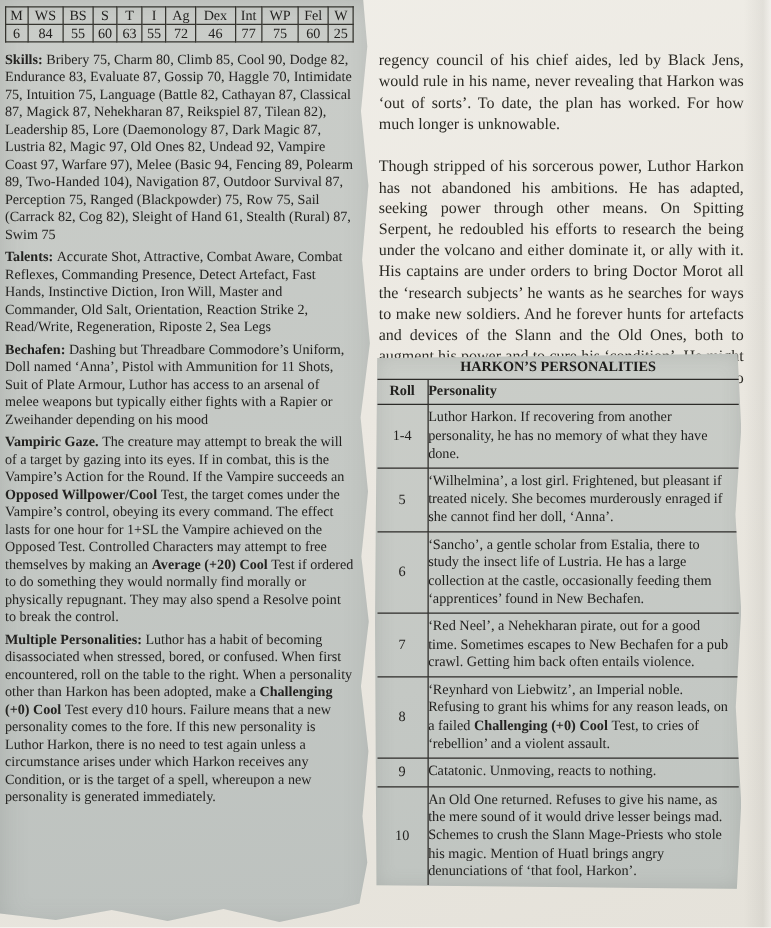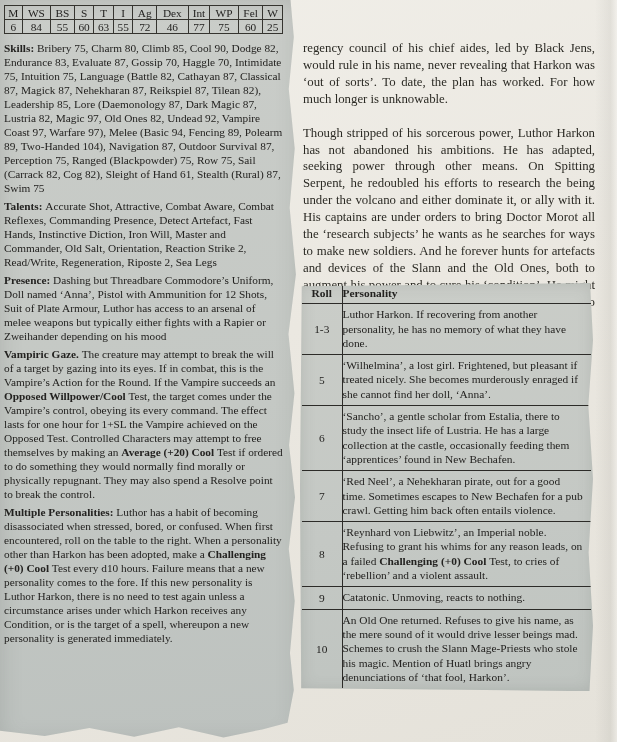--- a/index.html
+++ b/index.html
@@ -96,40 +96,41 @@
             <td>77</td>
             <td>75</td>
             <td>60</td>
             <td>25</td>
           </tr>
       </tbody>
     </table>
     <div>
         <p class="sb-section"><b>Skills: </b><span>Bribery 75, Charm 80, Climb 85, Cool 90, Dodge 82, Endurance 83, Evaluate 87, Gossip 70, Haggle 70, Intimidate 75, Intuition 75, Language (Battle 82, Cathayan 87, Classical 87, Magick 87, Nehekharan 87, Reikspiel 87, Tilean 82), Leadership 85, Lore (Daemonology 87, Dark Magic 87, Lustria 82, Magic 97, Old Ones 82, Undead 92, Vampire Coast 97, Warfare 97), Melee (Basic 94, Fencing 89, Polearm 89, Two-Handed 104), Navigation 87, Outdoor Survival 87, Perception 75, Ranged (Blackpowder) 75, Row 75, Sail (Carrack 82, Cog 82), Sleight of Hand 61, Stealth (Rural) 87, Swim 75</span></p>
         <p class="sb-section"><b>Talents: </b><span>Accurate Shot, Attractive, Combat Aware, Combat Reflexes, Commanding Presence, Detect Artefact, Fast Hands, Instinctive Diction, Iron Will, Master and Commander, Old Salt, Orientation, Reaction Strike 2, Read/Write, Regeneration, Riposte 2, Sea Legs</span></p>
-        <p class="sb-section"><b>Presence: </b><span>Dashing but Threadbare Commodore’s Uniform, Doll named ‘Anna’, Pistol with Ammunition for 12 Shots, Suit of Plate Armour, Luthor has access to an arsenal of melee weapons but typically either fights with a Rapier or Zweihander depending on his mood</span></p>
+        <p class="sb-section"><b>Bechafen: </b><span>Dashing but Threadbare Commodore’s Uniform, Doll named ‘Anna’, Pistol with Ammunition for 11 Shots, Suit of Plate Armour, Luthor has access to an arsenal of melee weapons but typically either fights with a Rapier or Zweihander depending on his mood</span></p>
         <p class="sb-section"><b>Vampiric Gaze. </b><span>The creature may attempt to break the will of a target by gazing into its eyes. If in combat, this is the Vampire’s Action for the Round. If the Vampire succeeds an </span><b>Opposed Willpower/Cool </b><span>Test, the target comes under the Vampire’s control, obeying its every command. The effect lasts for one hour for 1+SL the Vampire achieved on the Opposed Test. Controlled Characters may attempt to free themselves by making an </span><b>Average (+20) Cool </b><span>Test if ordered to do something they would normally find morally or physically repugnant. They may also spend a Resolve point to break the control.</span></p>
         <p class="sb-section"><b>Multiple Personalities: </b><span>Luthor has a habit of becoming disassociated when stressed, bored, or confused. When first encountered, roll on the table to the right. When a personality other than Harkon has been adopted, make a </span><b>Challenging (+0) Cool </b><span>Test every d10 hours. Failure means that a new personality comes to the fore. If this new personality is Luthor Harkon, there is no need to test again unless a circumstance arises under which Harkon receives any Condition, or is the target of a spell, whereupon a new personality is generated immediately.</span></p>
       </div>
   </div>
 
   <div class="right-col">
     <p class="body-par par1">regency council of his chief aides, led by Black Jens, would rule in his name, never revealing that Harkon was ‘out of sorts’. To date, the plan has worked. For how much longer is unknowable.</p>
     <p class="body-par par2">Though stripped of his sorcerous power, Luthor Harkon has not abandoned his ambitions. He has adapted, seeking power through other means. On Spitting Serpent, he redoubled his efforts to research the being under the volcano and either dominate it, or ally with it. His captains are under orders to bring Doctor Morot all the ‘research subjects’ he wants as he searches for ways to make new soldiers. And he forever hunts for artefacts and devices of the Slann and the Old Ones, both to augment his power and to cure his ‘condition’. He might even be willing to ‘hire’ visitors from the Old World to risk the dangers of a Slann site.</p>
   </div>
 
   <div class="pers-panel">
+    <div class="pers-title">HARKON’S PERSONALITIES</div>
     <table class="pers">
       <tbody>
         <tr class="head-row">
           <td class="roll-cell">Roll</td>
           <td class="pers-cell">Personality</td>
         </tr>
       <tr class="data-row">
-            <td class="roll-cell">1-3</td>
+            <td class="roll-cell">1-4</td>
             <td class="pers-cell"><span>Luthor Harkon. If recovering from another personality, he has no memory of what they have done.</span></td>
           </tr>
           <tr class="data-row">
             <td class="roll-cell">5</td>
             <td class="pers-cell"><span>‘Wilhelmina’, a lost girl. Frightened, but pleasant if treated nicely. She becomes murderously enraged if she cannot find her doll, ‘Anna’.</span></td>
           </tr>
           <tr class="data-row">
             <td class="roll-cell">6</td>
             <td class="pers-cell"><span>‘Sancho’, a gentle scholar from Estalia, there to study the insect life of Lustria. He has a large collection at the castle, occasionally feeding them ‘apprentices’ found in New Bechafen.</span></td>
           </tr>

